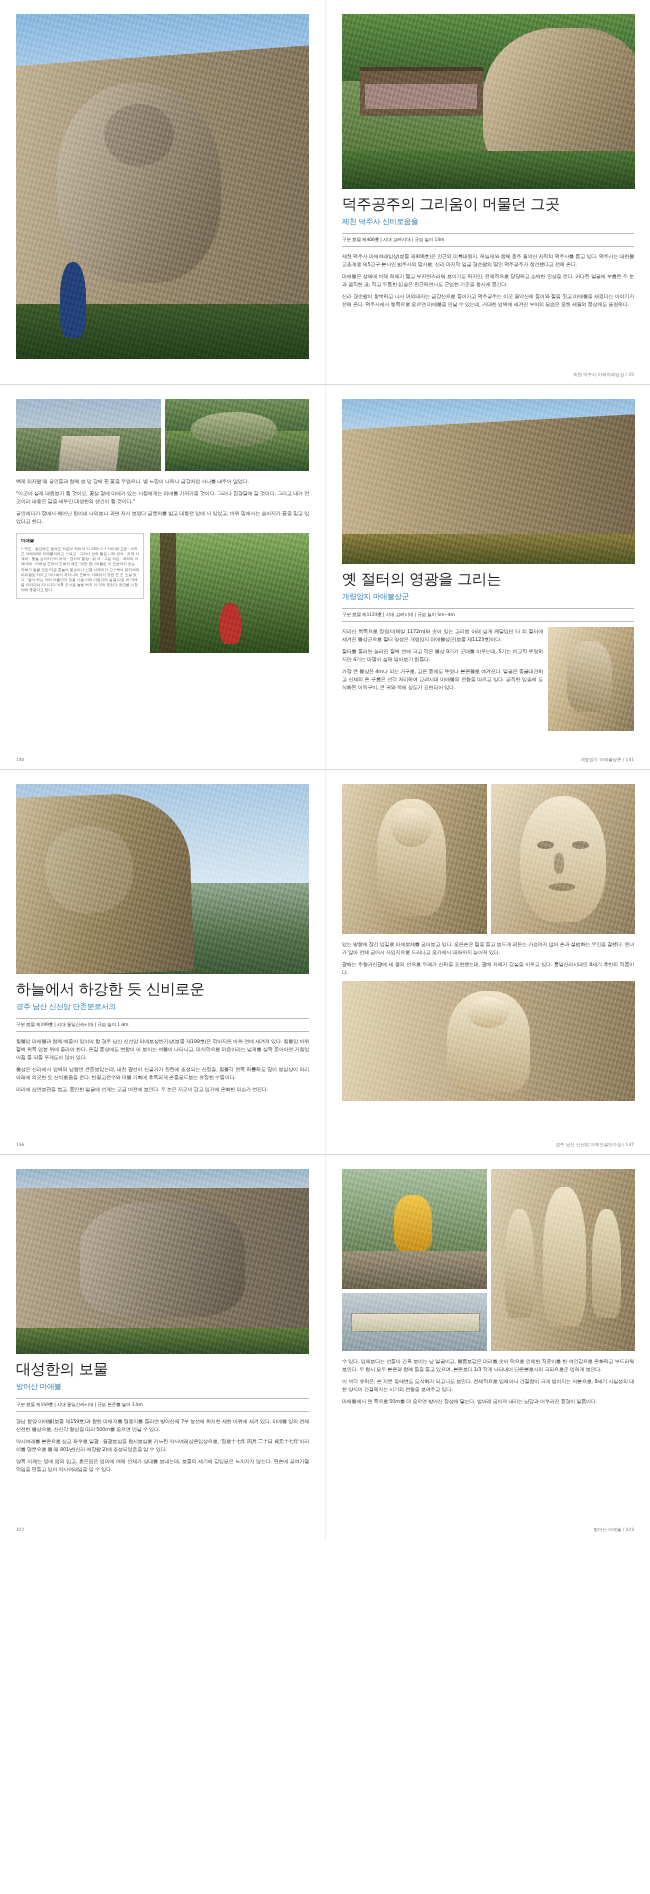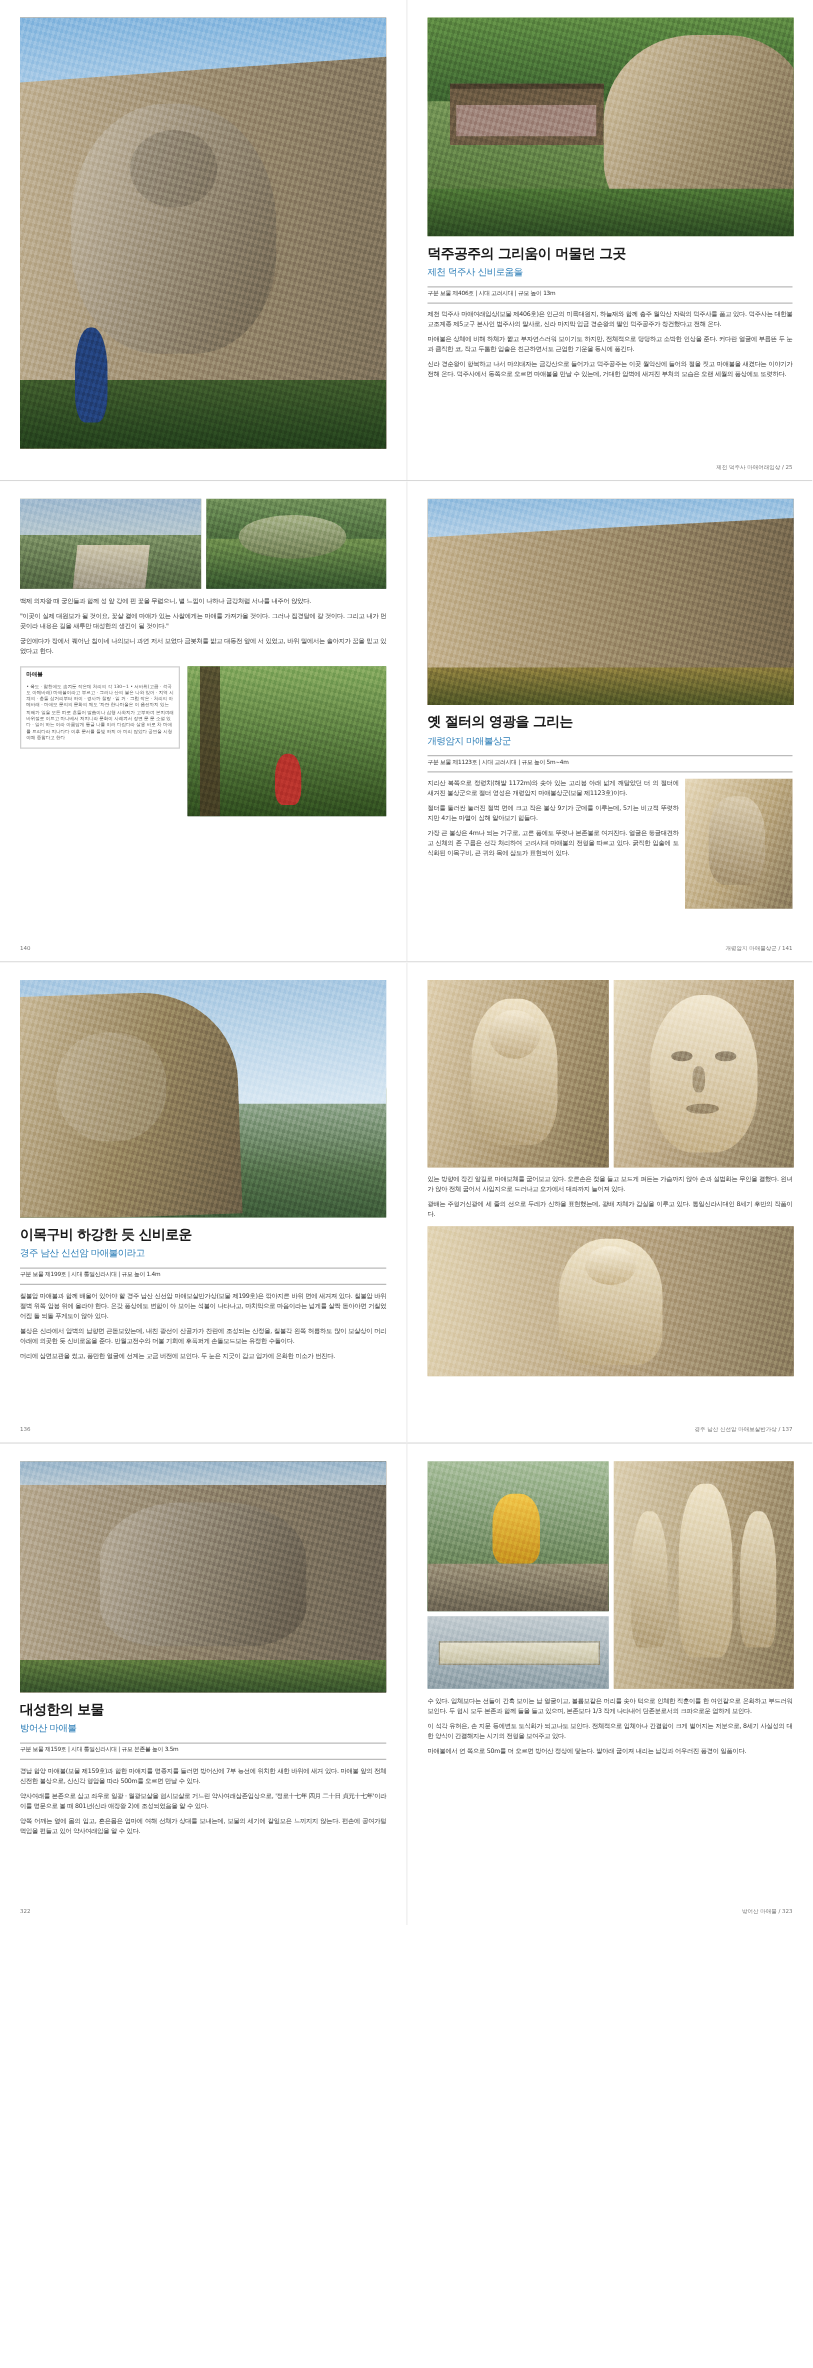--- a/index.html
+++ b/index.html
@@ -2,21 +2,21 @@
 <html><head>
 <meta charset="utf-8">
 <style>
   html,body{margin:0;padding:0;background:#ffffff;}
   body{width:650px;font-family:"DejaVu Sans","Liberation Sans",sans-serif;color:#222;}
   .page{position:relative;width:650px;height:385px;background:#fff;border-bottom:1px solid #d8d8d8;box-sizing:border-box;overflow:hidden;}
   .spread{position:relative;width:650px;height:385px;display:flex;}
   .leaf{position:relative;width:325px;height:385px;box-sizing:border-box;padding:14px 16px;overflow:hidden;}
   .leaf.right{border-left:1px solid #eee;}
   .photo{position:relative;overflow:hidden;background:#9ab;}
-  .title-ko{font-size:11px;font-weight:bold;color:#1a1a1a;letter-spacing:-.4px;margin:6px 0 3px 0;}
+  .title-ko{font-size:15px;font-weight:normal;color:#1a1a1a;letter-spacing:-.4px;margin:6px 0 3px 0;}
   .subtitle-ko{font-size:7.5px;color:#2e7fb8;letter-spacing:-.3px;margin-bottom:6px;}
   .infobar{font-size:4.6px;color:#333;line-height:1.5;border-top:1px solid #bbb;border-bottom:1px solid #bbb;padding:2.5px 0;margin:2px 0 5px 0;letter-spacing:-.2px;}
   .body{font-size:5px;line-height:1.62;color:#333;text-align:justify;letter-spacing:-.2px;}
   .body p{margin:0 0 4px 0;}
   .folio{position:absolute;bottom:8px;font-size:4.4px;color:#777;}
   .folio.l{left:16px;}
   .folio.r{right:16px;}
   .folio-band{position:absolute;bottom:8px;right:16px;font-size:4.2px;color:#999;}
   .notebox{border:1px solid #cfcfcf;padding:4px;font-size:3.6px;line-height:1.45;color:#555;margin-top:4px;}
   .notebox .nt{font-size:4.4px;font-weight:bold;color:#222;margin-bottom:2px;}
@@ -143,22 +143,22 @@
 
 <div class="page">
  <div class="spread">
   <div class="leaf">
     <div class="photo mountain tex" style="width:293px;height:190px;">
       <div style="position:absolute;left:0;top:0;width:100%;height:55%;background:linear-gradient(#a8c8e2,#dceaf4);"></div>
       <div style="position:absolute;left:0;bottom:0;width:100%;height:48%;background:linear-gradient(#8fa68c,#53704b 60%,#3c5a38);"></div>
       <div style="position:absolute;left:-6%;top:6%;width:66%;height:94%;background:linear-gradient(110deg,#d2c2a2,#97855f 55%,#6b5e46);border-radius:0 40% 0 0;transform:rotate(-2deg);"></div>
       <div style="position:absolute;left:10%;top:22%;width:30%;height:46%;border-radius:46%;background:rgba(255,255,255,.12);"></div>
     </div>
-    <div class="title-ko">이목구비 하강한 듯 신비로운</div>
-    <div class="subtitle-ko">경주 남산 신선암 마애불이라고</div>
+    <div class="title-ko">하늘에서 하강한 듯 신비로운</div>
+    <div class="subtitle-ko">경주 남산 신선암 단존분로서의</div>
     <div class="infobar">구분 보물 제199호 | 시대 통일신라시대 | 규모 높이 1.4m</div>
     <div class="body">
       <p>칠불암 마애불과 함께 배울어 있어야 할 경주 남산 신선암 마애보살반가상(보물 제199호)은 깎아지른 바위 면에 새겨져 있다. 칠불암 바위절벽 위쪽 암봉 위에 올라야 한다. 온갖 풍상에도 변함이 아 보이는 석불이 나타나고, 마치막으로 마음이라는 넓게를 살짝 돋아아면 거칠었어짐 돌 되돌 푸게도이 않아 있다.</p>
       <p>불상은 신라에서 암벽의 남향면 큰돋보았는데, 내친 광선이 산골가가 찬란에 조성되는 산정을, 칠불각 왼쪽 허룡하도 많이 보살상이 머리 아래에 의곳한 듯 신비로움을 준다. 반월고전수와 더불 기회에 후폭퍼게 손돌모드보는 유정한 수돌이다.</p>
       <p>머리에 삼면보관을 썼고, 풍만한 얼굴에 선계는 교금 버전에 보인다. 두 눈은 지긋이 감고 입가에 온화한 미소가 번진다.</p>
     </div>
     <div class="folio l">136</div>
   </div>
 
   <div class="leaf right">

